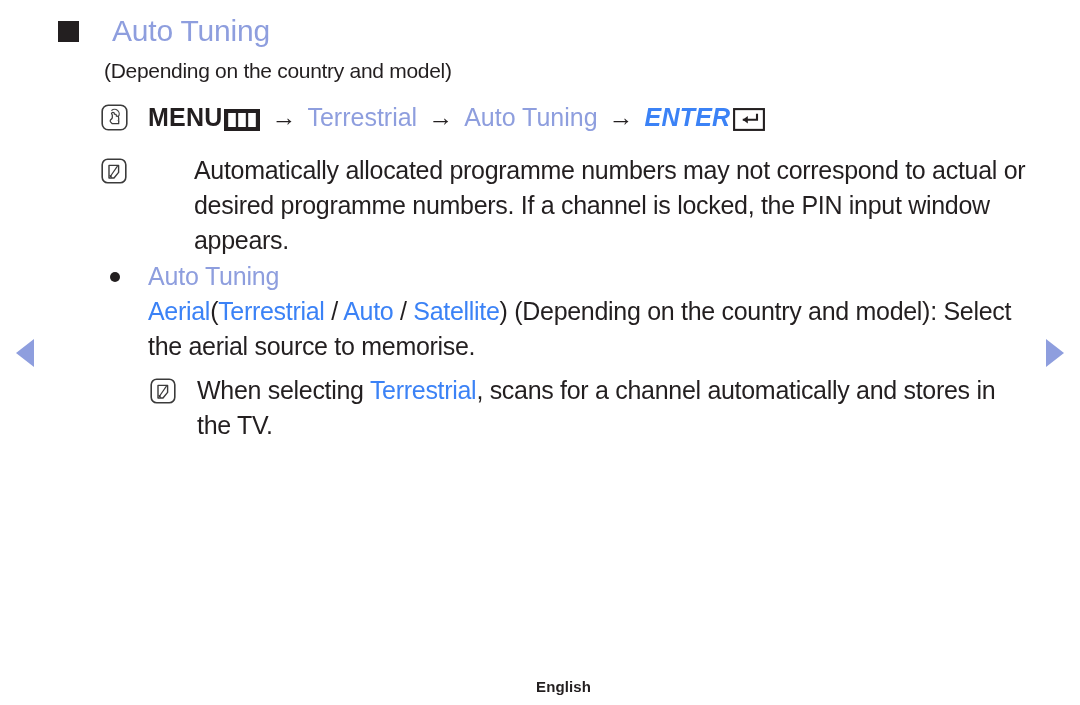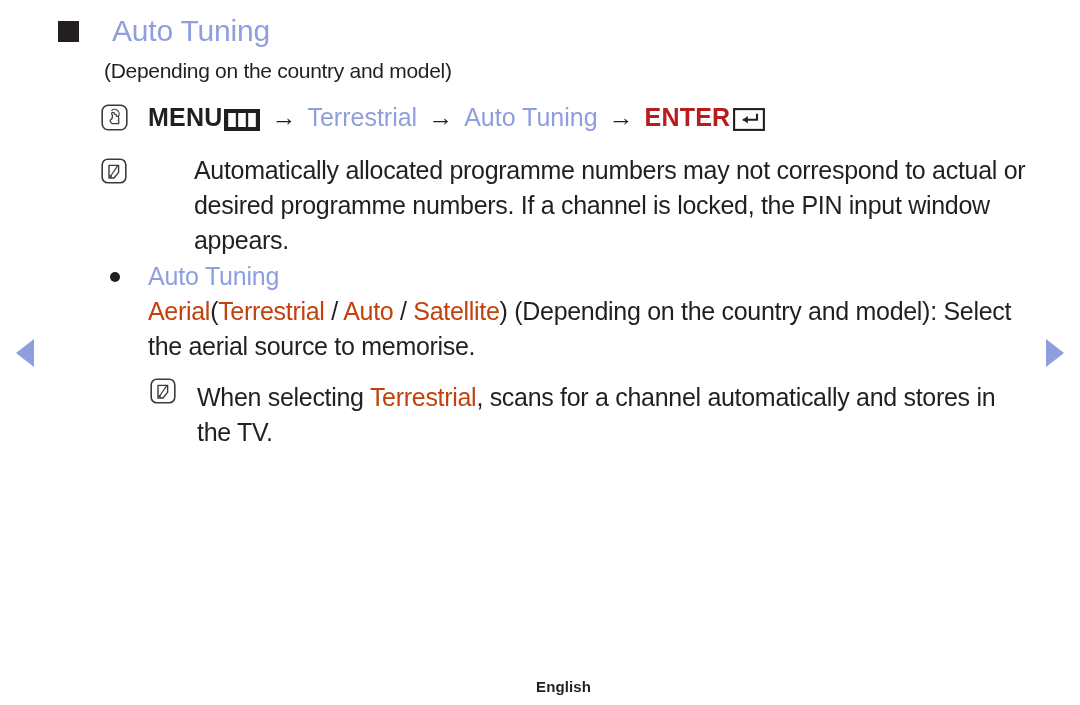--- a/index.html
+++ b/index.html
@@ -91,21 +91,22 @@
     margin: 0 11px;
     color: #231f20;
     font-weight: normal;
   }
   .path-blue {
     color: #8e9ede;
   }
   .enter-label {
     font-weight: bold;
     letter-spacing: 0.2px;
-    color: #b91c1c;
+    color: #3b82f6;
+    font-style: italic;
   }
   .keycap-enter {
     display: inline-block;
     width: 32px;
     height: 23px;
     vertical-align: -4px;
     margin-left: 3px;
   }
 
   
@@ -137,21 +138,20 @@
   }
 
   #note-2 {
     left: 150px;
     top: 373px;
     width: 890px;
   }
   #note-2 .note-text {
     margin-left: 21px;
     width: 830px;
-    margin-top: 7px;
   }
 
   
   .bullet-section {
     position: absolute;
     left: 110px;
     top: 259px;
     width: 930px;
   }
   .bullet-head {
@@ -176,21 +176,21 @@
   .bullet-body {
     margin-left: 38px;
     margin-top: 1px;
     font-size: 25px;
     line-height: 35px;
     color: #231f20;
     letter-spacing: -0.3px;
     width: 880px;
   }
   .term-blue {
-    color: #c2410c;
+    color: #3b82f6;
   }
 
   
   .nav-arrow {
     position: absolute;
     top: 339px;
     width: 0;
     height: 0;
     border-top: 14px solid transparent;
     border-bottom: 14px solid transparent;

